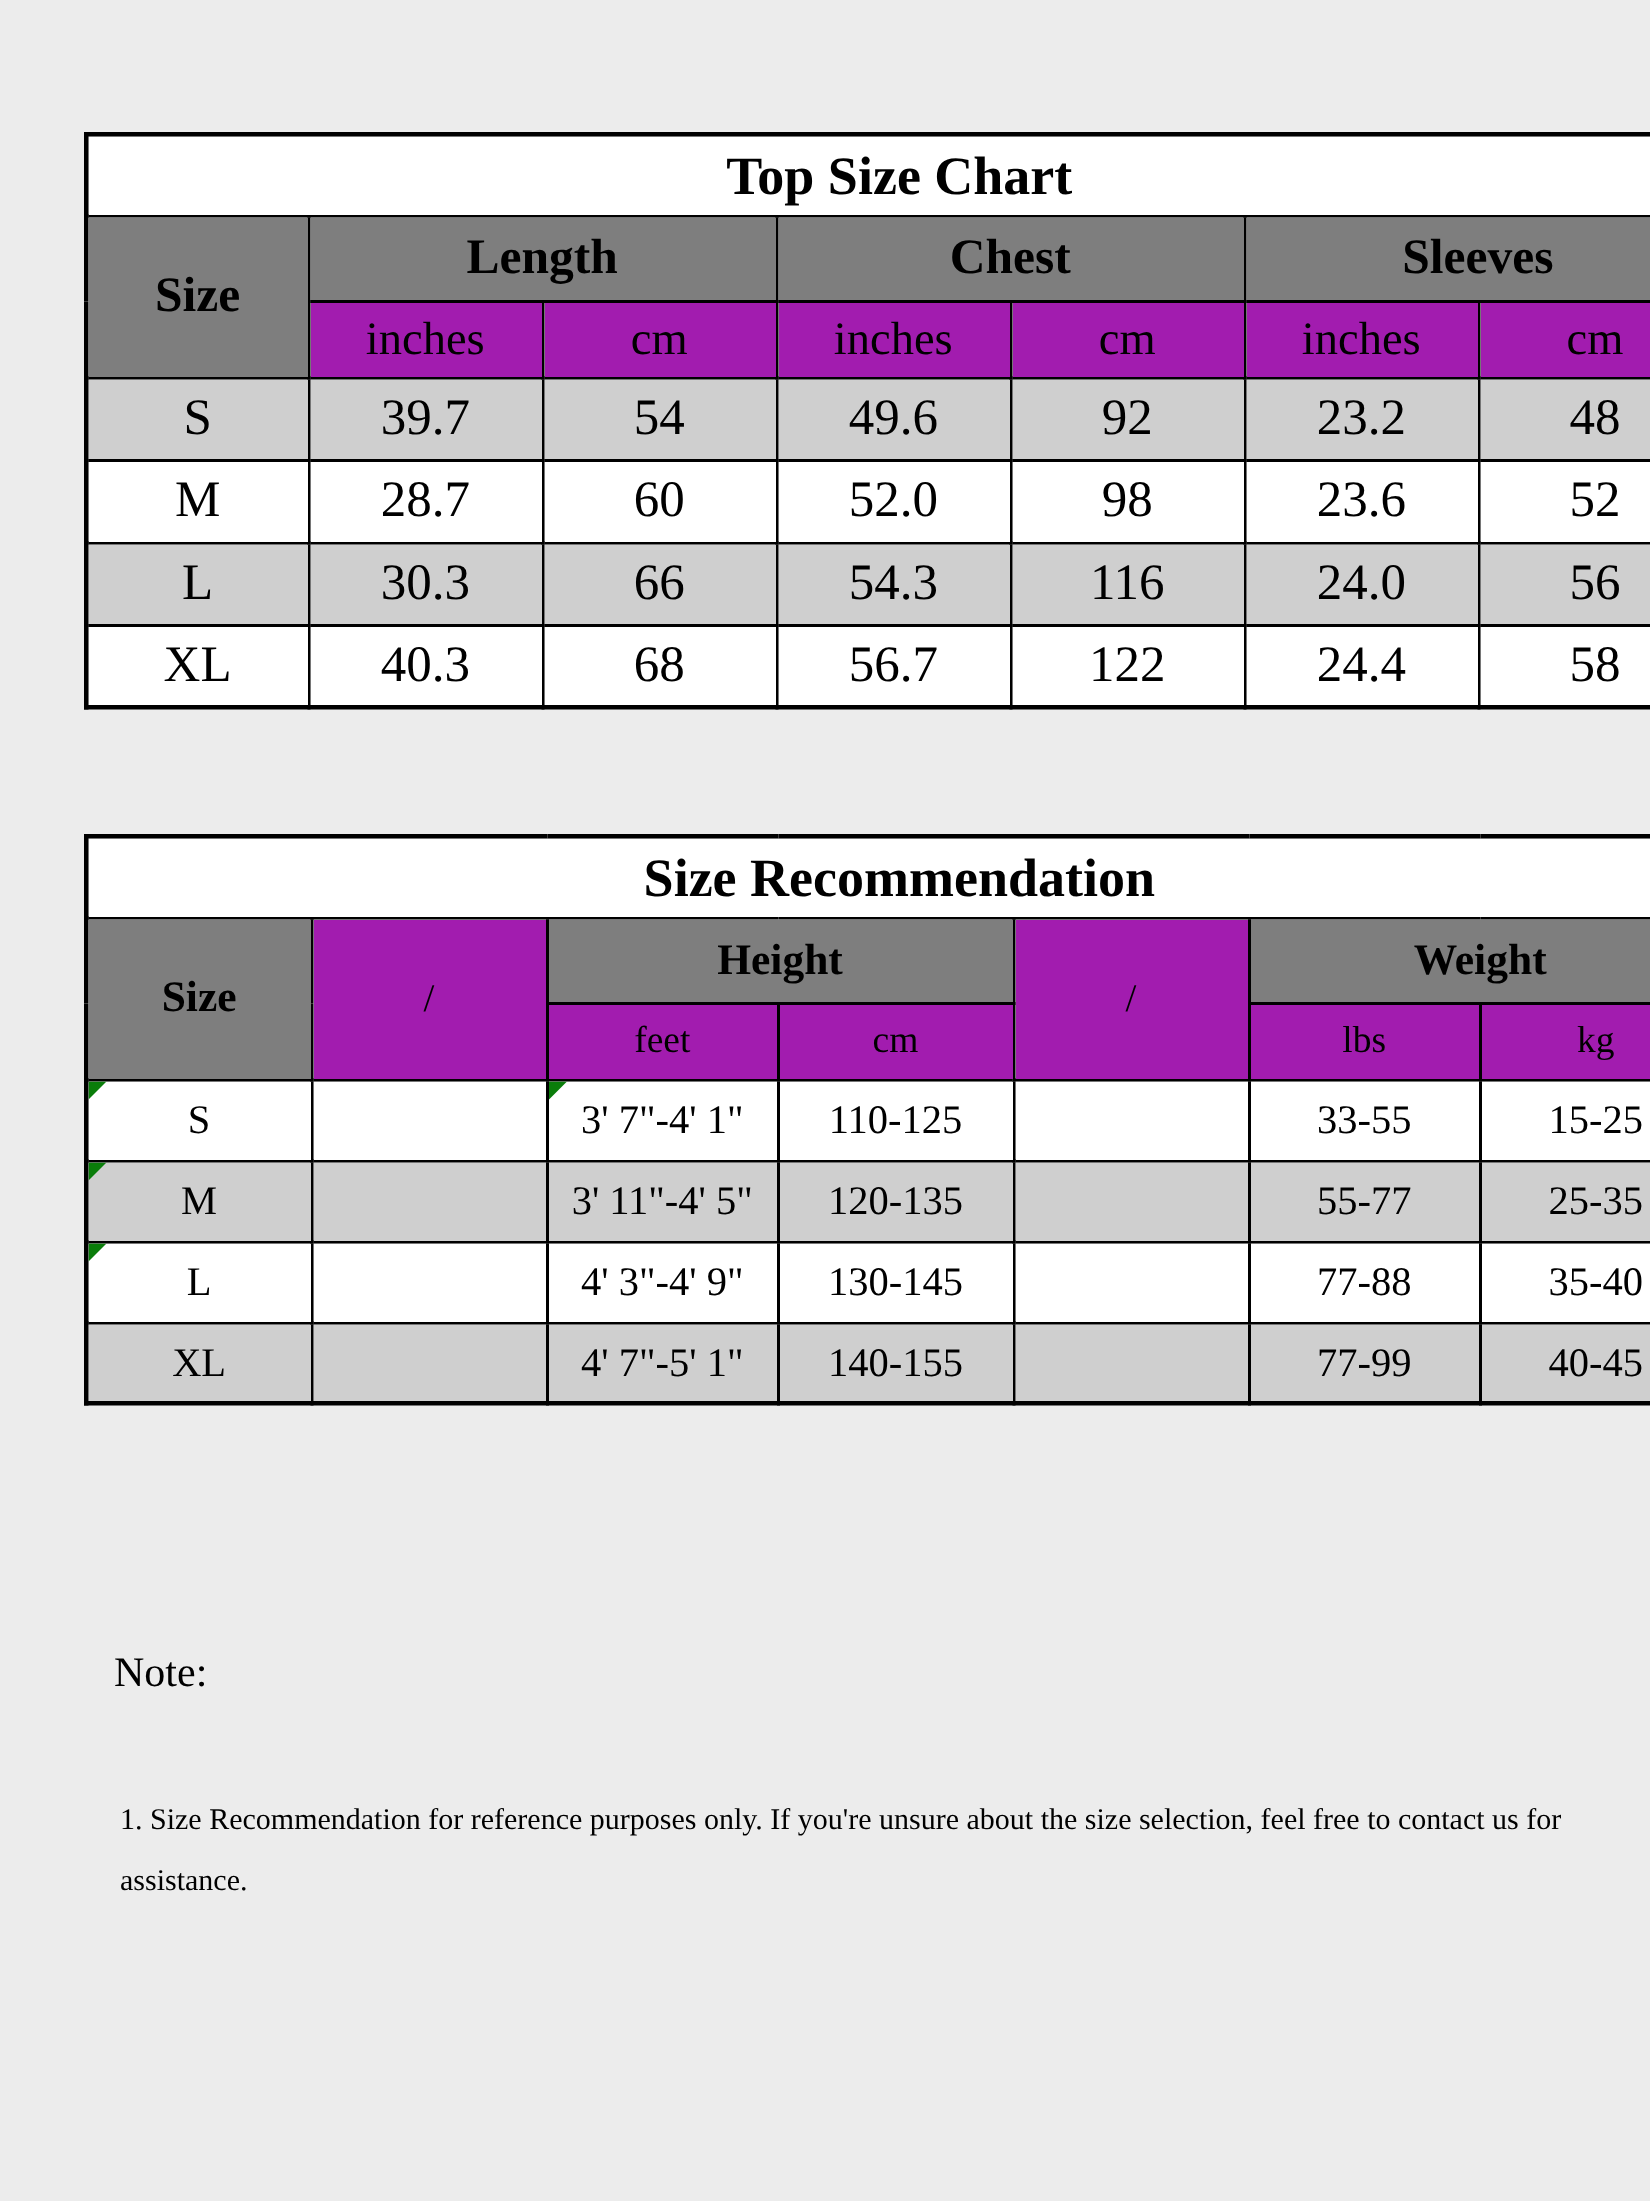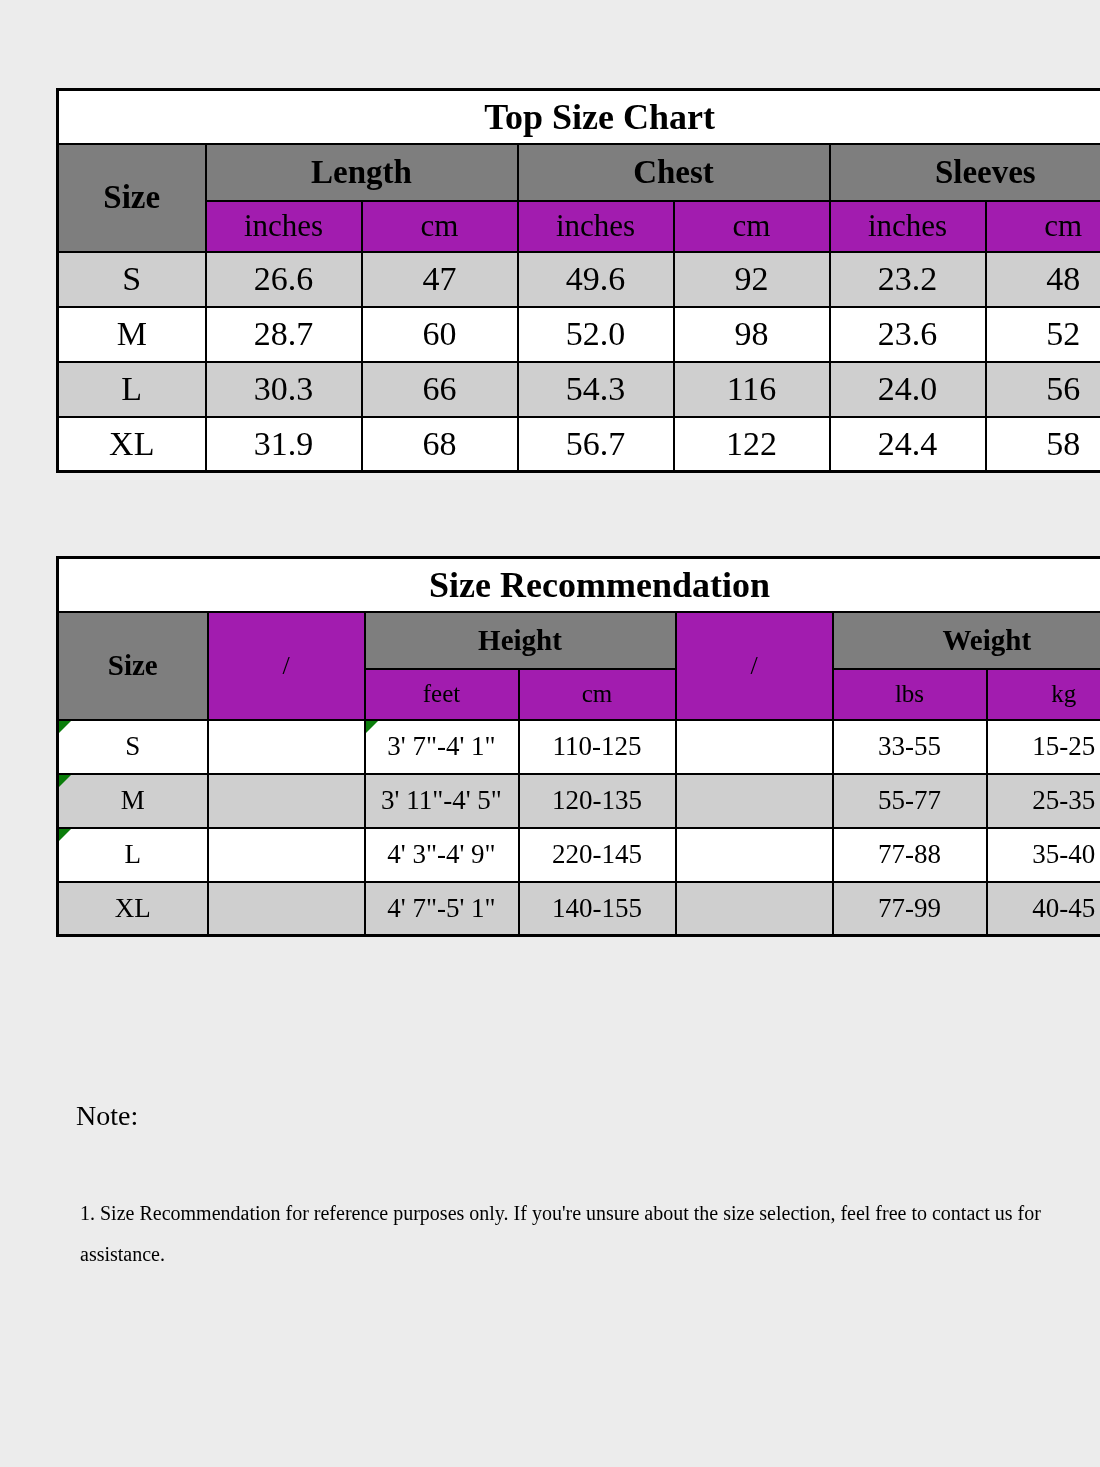--- a/index.html
+++ b/index.html
@@ -108,22 +108,22 @@
     <tr class="hrow2">
       <td class="light">inches</td>
       <td class="light">cm</td>
       <td class="light">inches</td>
       <td class="light">cm</td>
       <td class="light">inches</td>
       <td class="light">cm</td>
     </tr>
     <tr class="datarow row-gray">
       <td>S</td>
-      <td>26.6</td>
-      <td>47</td>
+      <td>39.7</td>
+      <td>54</td>
       <td>49.6</td>
       <td>92</td>
       <td>23.2</td>
       <td>48</td>
     </tr>
     <tr class="datarow row-white">
       <td>M</td>
       <td>28.7</td>
       <td>60</td>
       <td>52.0</td>
@@ -135,21 +135,21 @@
       <td>L</td>
       <td>30.3</td>
       <td>66</td>
       <td>54.3</td>
       <td>116</td>
       <td>24.0</td>
       <td>56</td>
     </tr>
     <tr class="datarow row-white">
       <td>XL</td>
-      <td>31.9</td>
+      <td>40.3</td>
       <td>68</td>
       <td>56.7</td>
       <td>122</td>
       <td>24.4</td>
       <td>58</td>
     </tr>
   </tbody>
     </table>
 
   <table class="chart t2">
@@ -194,21 +194,21 @@
       <td>3' 11"-4' 5"</td>
       <td>120-135</td>
       <td></td>
       <td>55-77</td>
       <td>25-35</td>
     </tr>
     <tr class="datarow row-white">
       <td class="gt">L</td>
       <td></td>
       <td>4' 3"-4' 9"</td>
-      <td>220-145</td>
+      <td>130-145</td>
       <td></td>
       <td>77-88</td>
       <td>35-40</td>
     </tr>
     <tr class="datarow row-gray">
       <td>XL</td>
       <td></td>
       <td>4' 7"-5' 1"</td>
       <td>140-155</td>
       <td></td>

